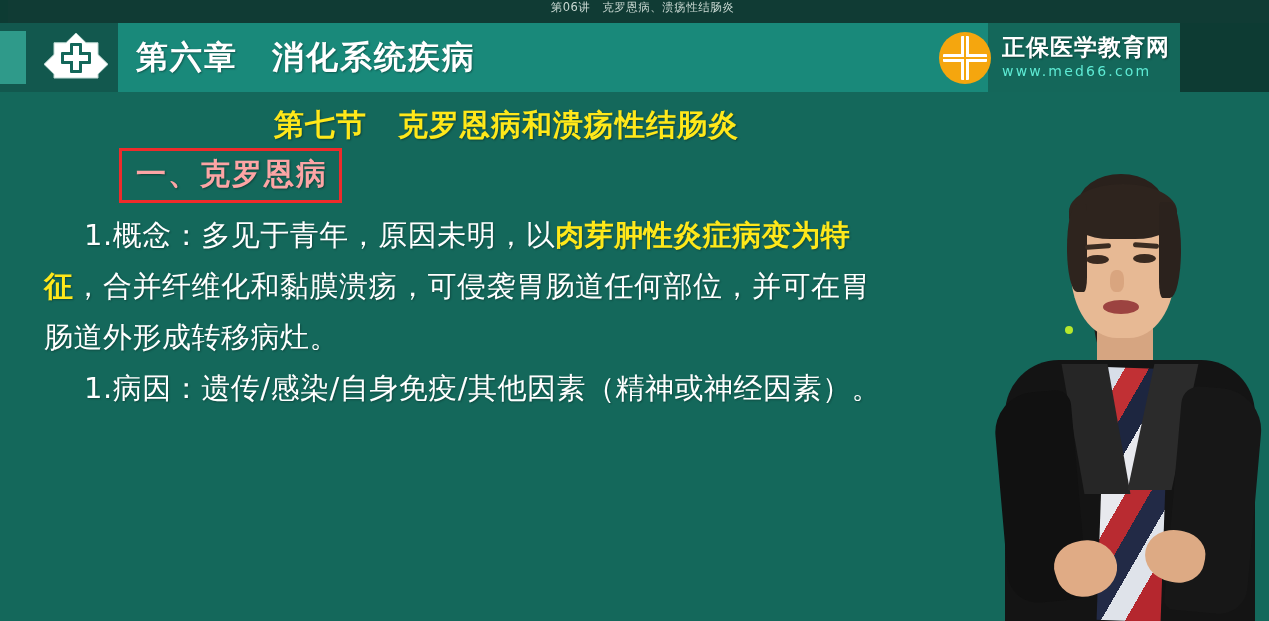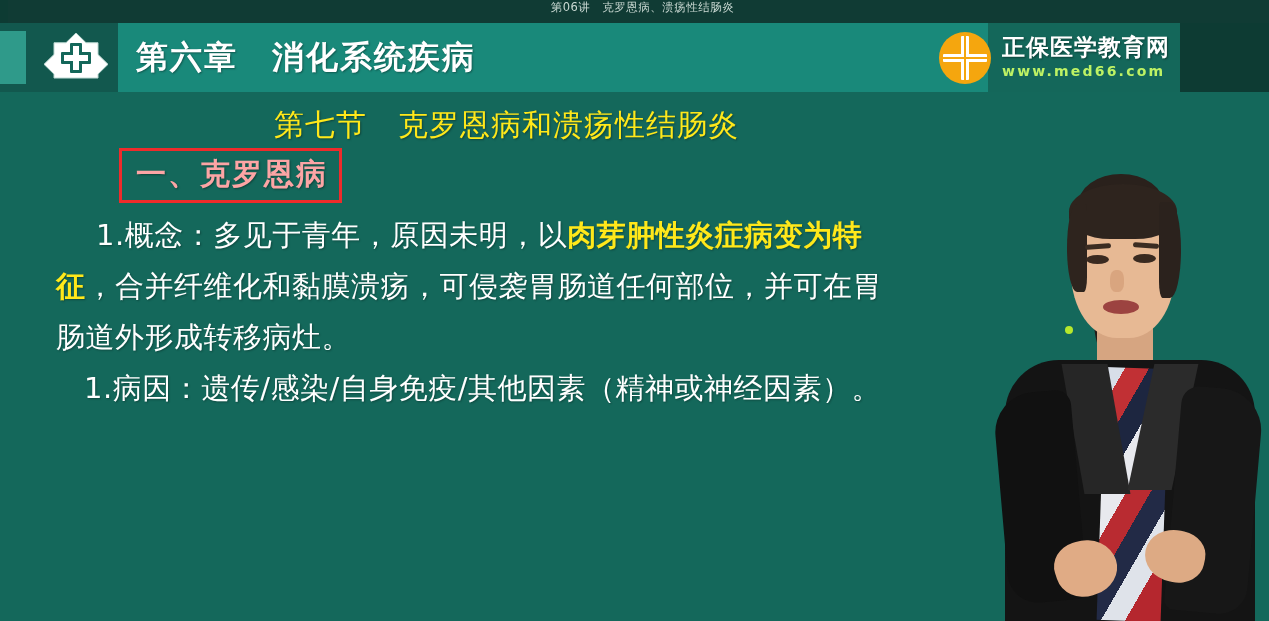--- a/index.html
+++ b/index.html
@@ -77,37 +77,37 @@
     z-index:3;
   }
   .brand-badge { width:56px; height:56px; flex:none; }
   .brand-text { display:flex; flex-direction:column; justify-content:center; }
   .brand-name {
     color:#ffffff; font-size:23px; font-weight:bold;
     letter-spacing:1px; line-height:1.1; white-space:pre;
     text-shadow:1px 1px 2px rgba(0,0,0,0.4);
   }
   .brand-url {
-    color:#bef264; font-size:14px; font-weight:bold;
+    color:#5eead4; font-size:14px; font-weight:normal;
     letter-spacing:2.2px; line-height:1.3; white-space:pre;
     margin-top:2px;
   }
 
   
   .slide-body {
     position:absolute; left:0; top:92px;
     width:1269px; height:529px;
     background:#14685b;
     z-index:10;
   }
 
   .section-title {
     position:absolute; left:274px; top:13px;
     color:#ffe81a;
-    font-size:30px; font-weight:normal;
+    font-size:30px; font-weight:bold;
     letter-spacing:1px; white-space:pre;
     text-shadow:1px 1px 2px rgba(0,0,0,0.35);
   }
 
   .heading-box {
     position:absolute; left:119px; top:56px;
     width:223px; height:55px;
     border:3px solid #ef2b2b;
     z-index:14;
   }
@@ -122,21 +122,21 @@
 
   .para {
     position:absolute; left:44px;
     width:840px;
     color:#ffffff;
     font-size:29px;
     line-height:51px;
     letter-spacing:0.5px;
     text-shadow:1px 1px 2px rgba(0,0,0,0.3);
   }
-  #para-1 { top:118px;margin-left:12px; }
+  #para-1 { top:118px; }
   #para-2 { top:271px; }
   .indent { display:inline-block; width:40px; }
   .hl { color:#ffe81a; font-weight:bold; }
 
   
   .presenter {
     position:absolute; left:905px; top:92px;
     width:364px; height:529px;
     z-index:20;
     overflow:hidden;

